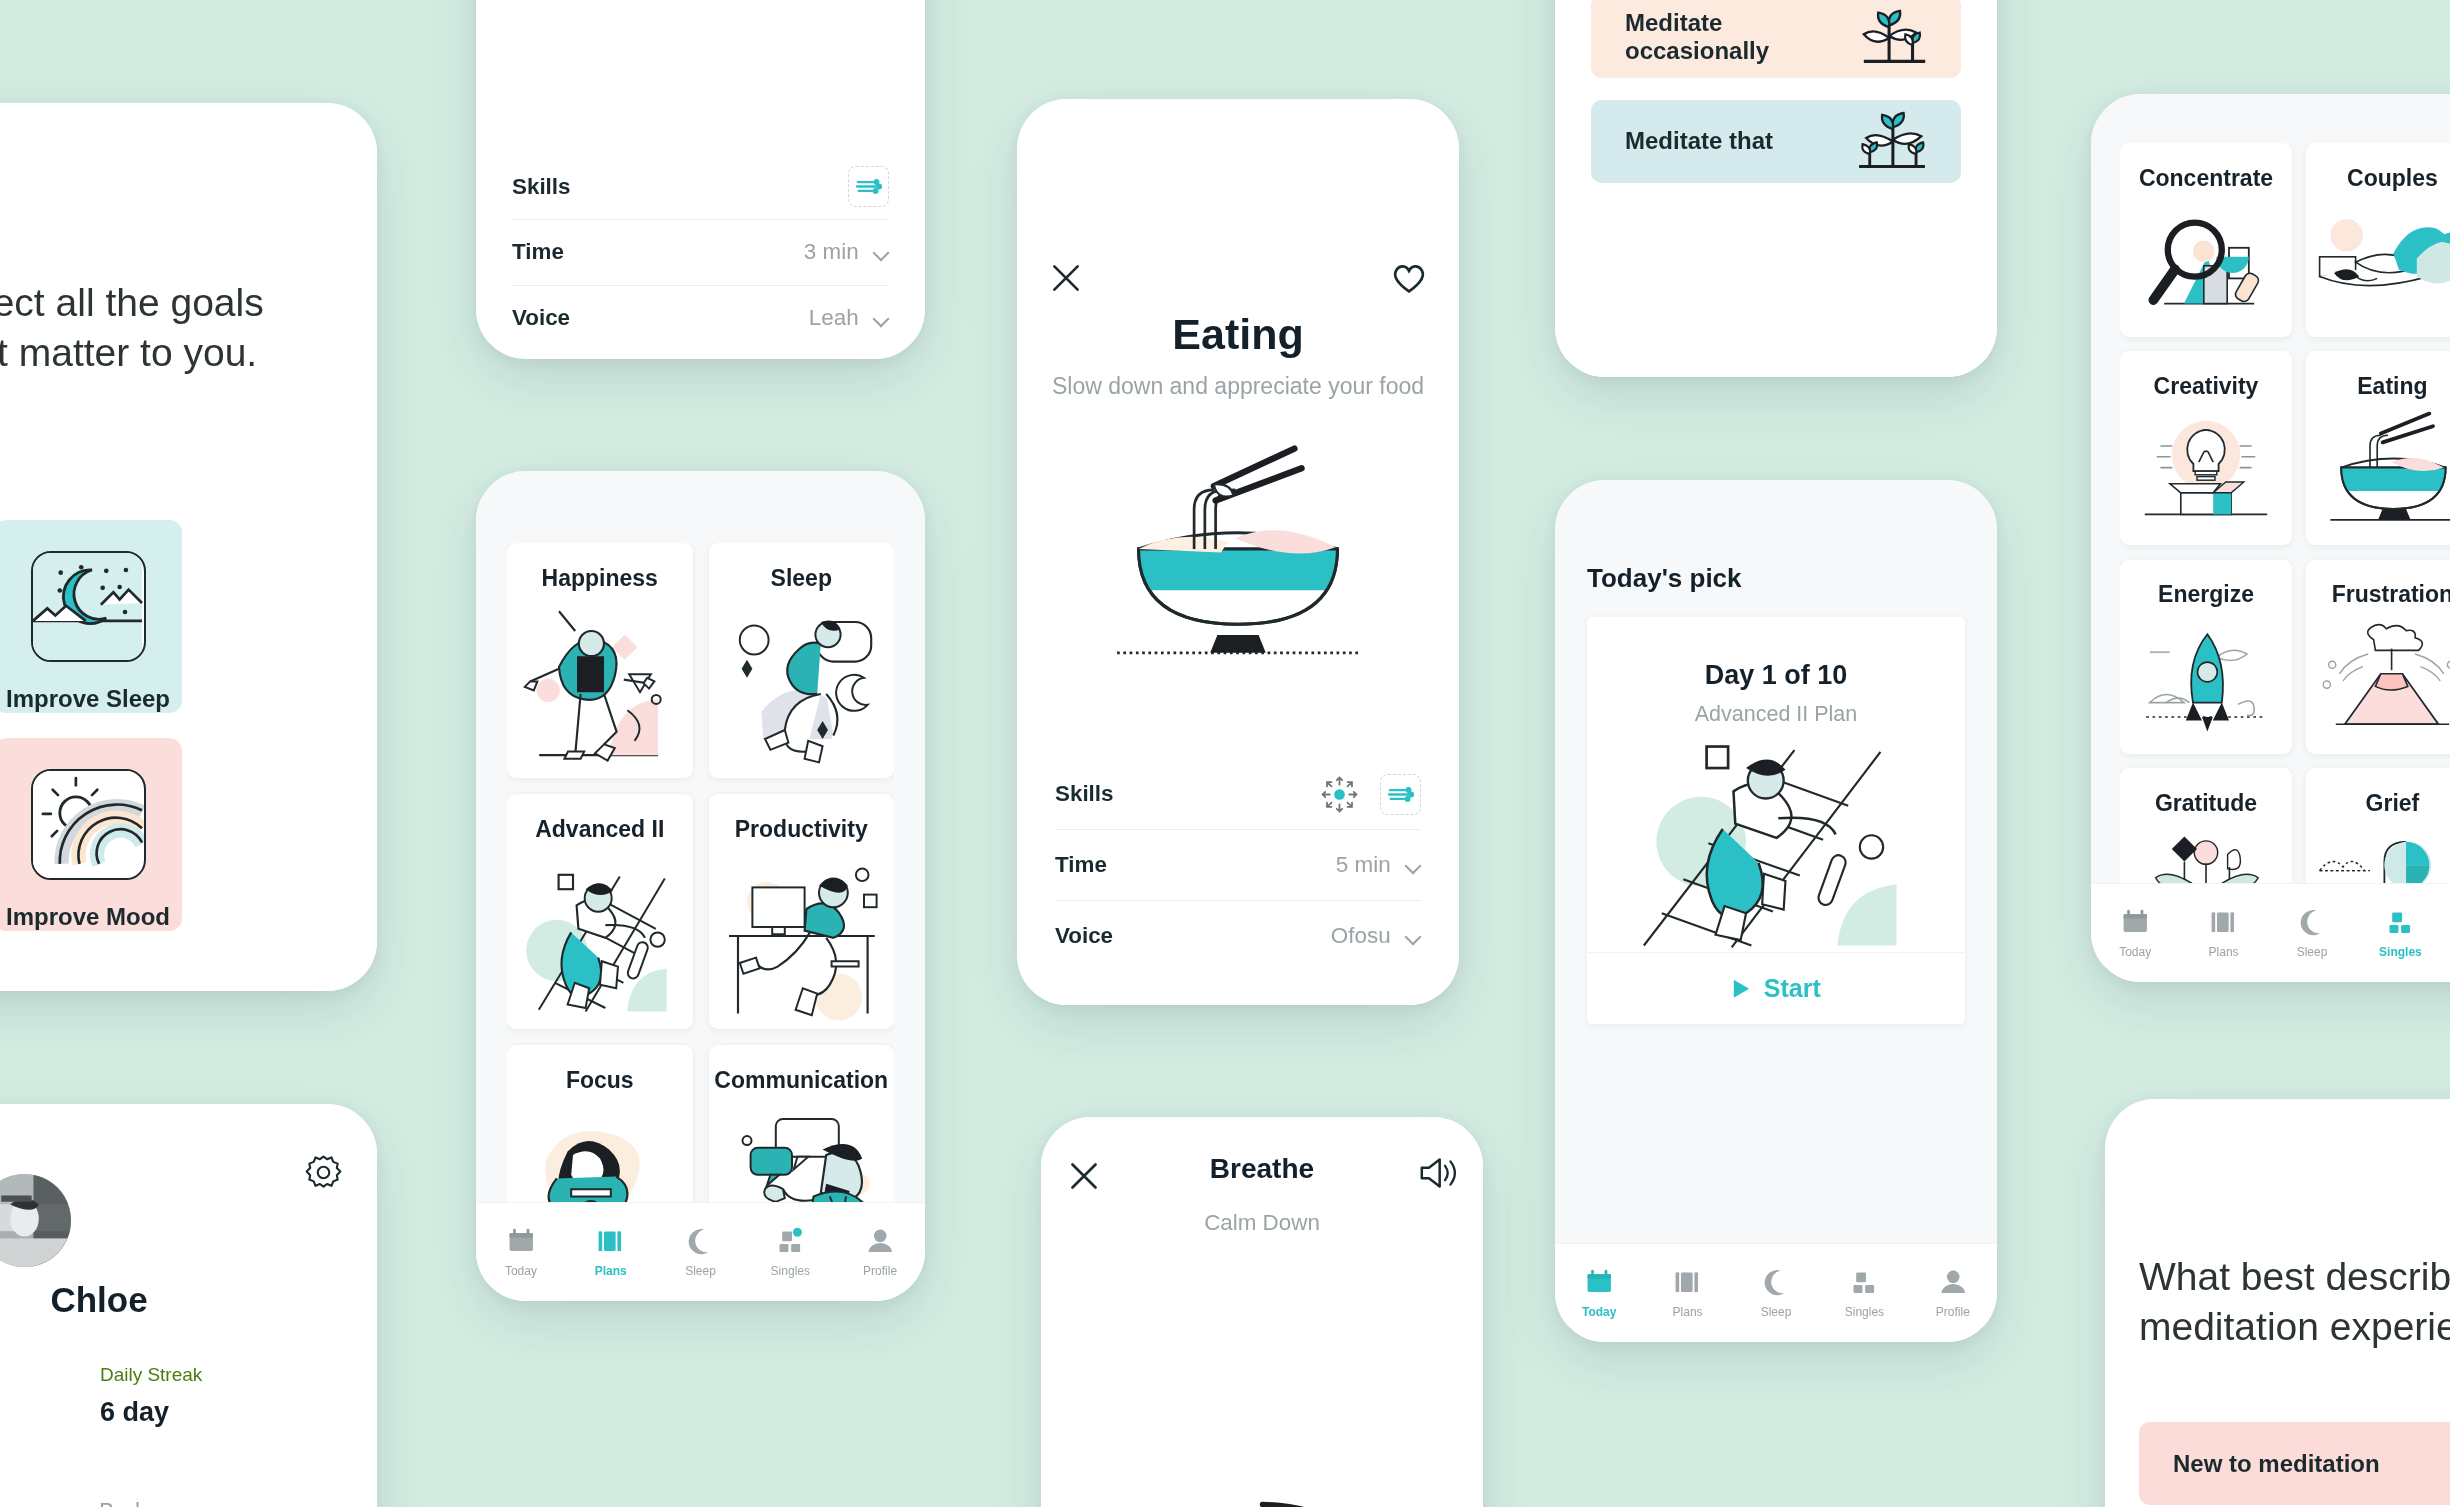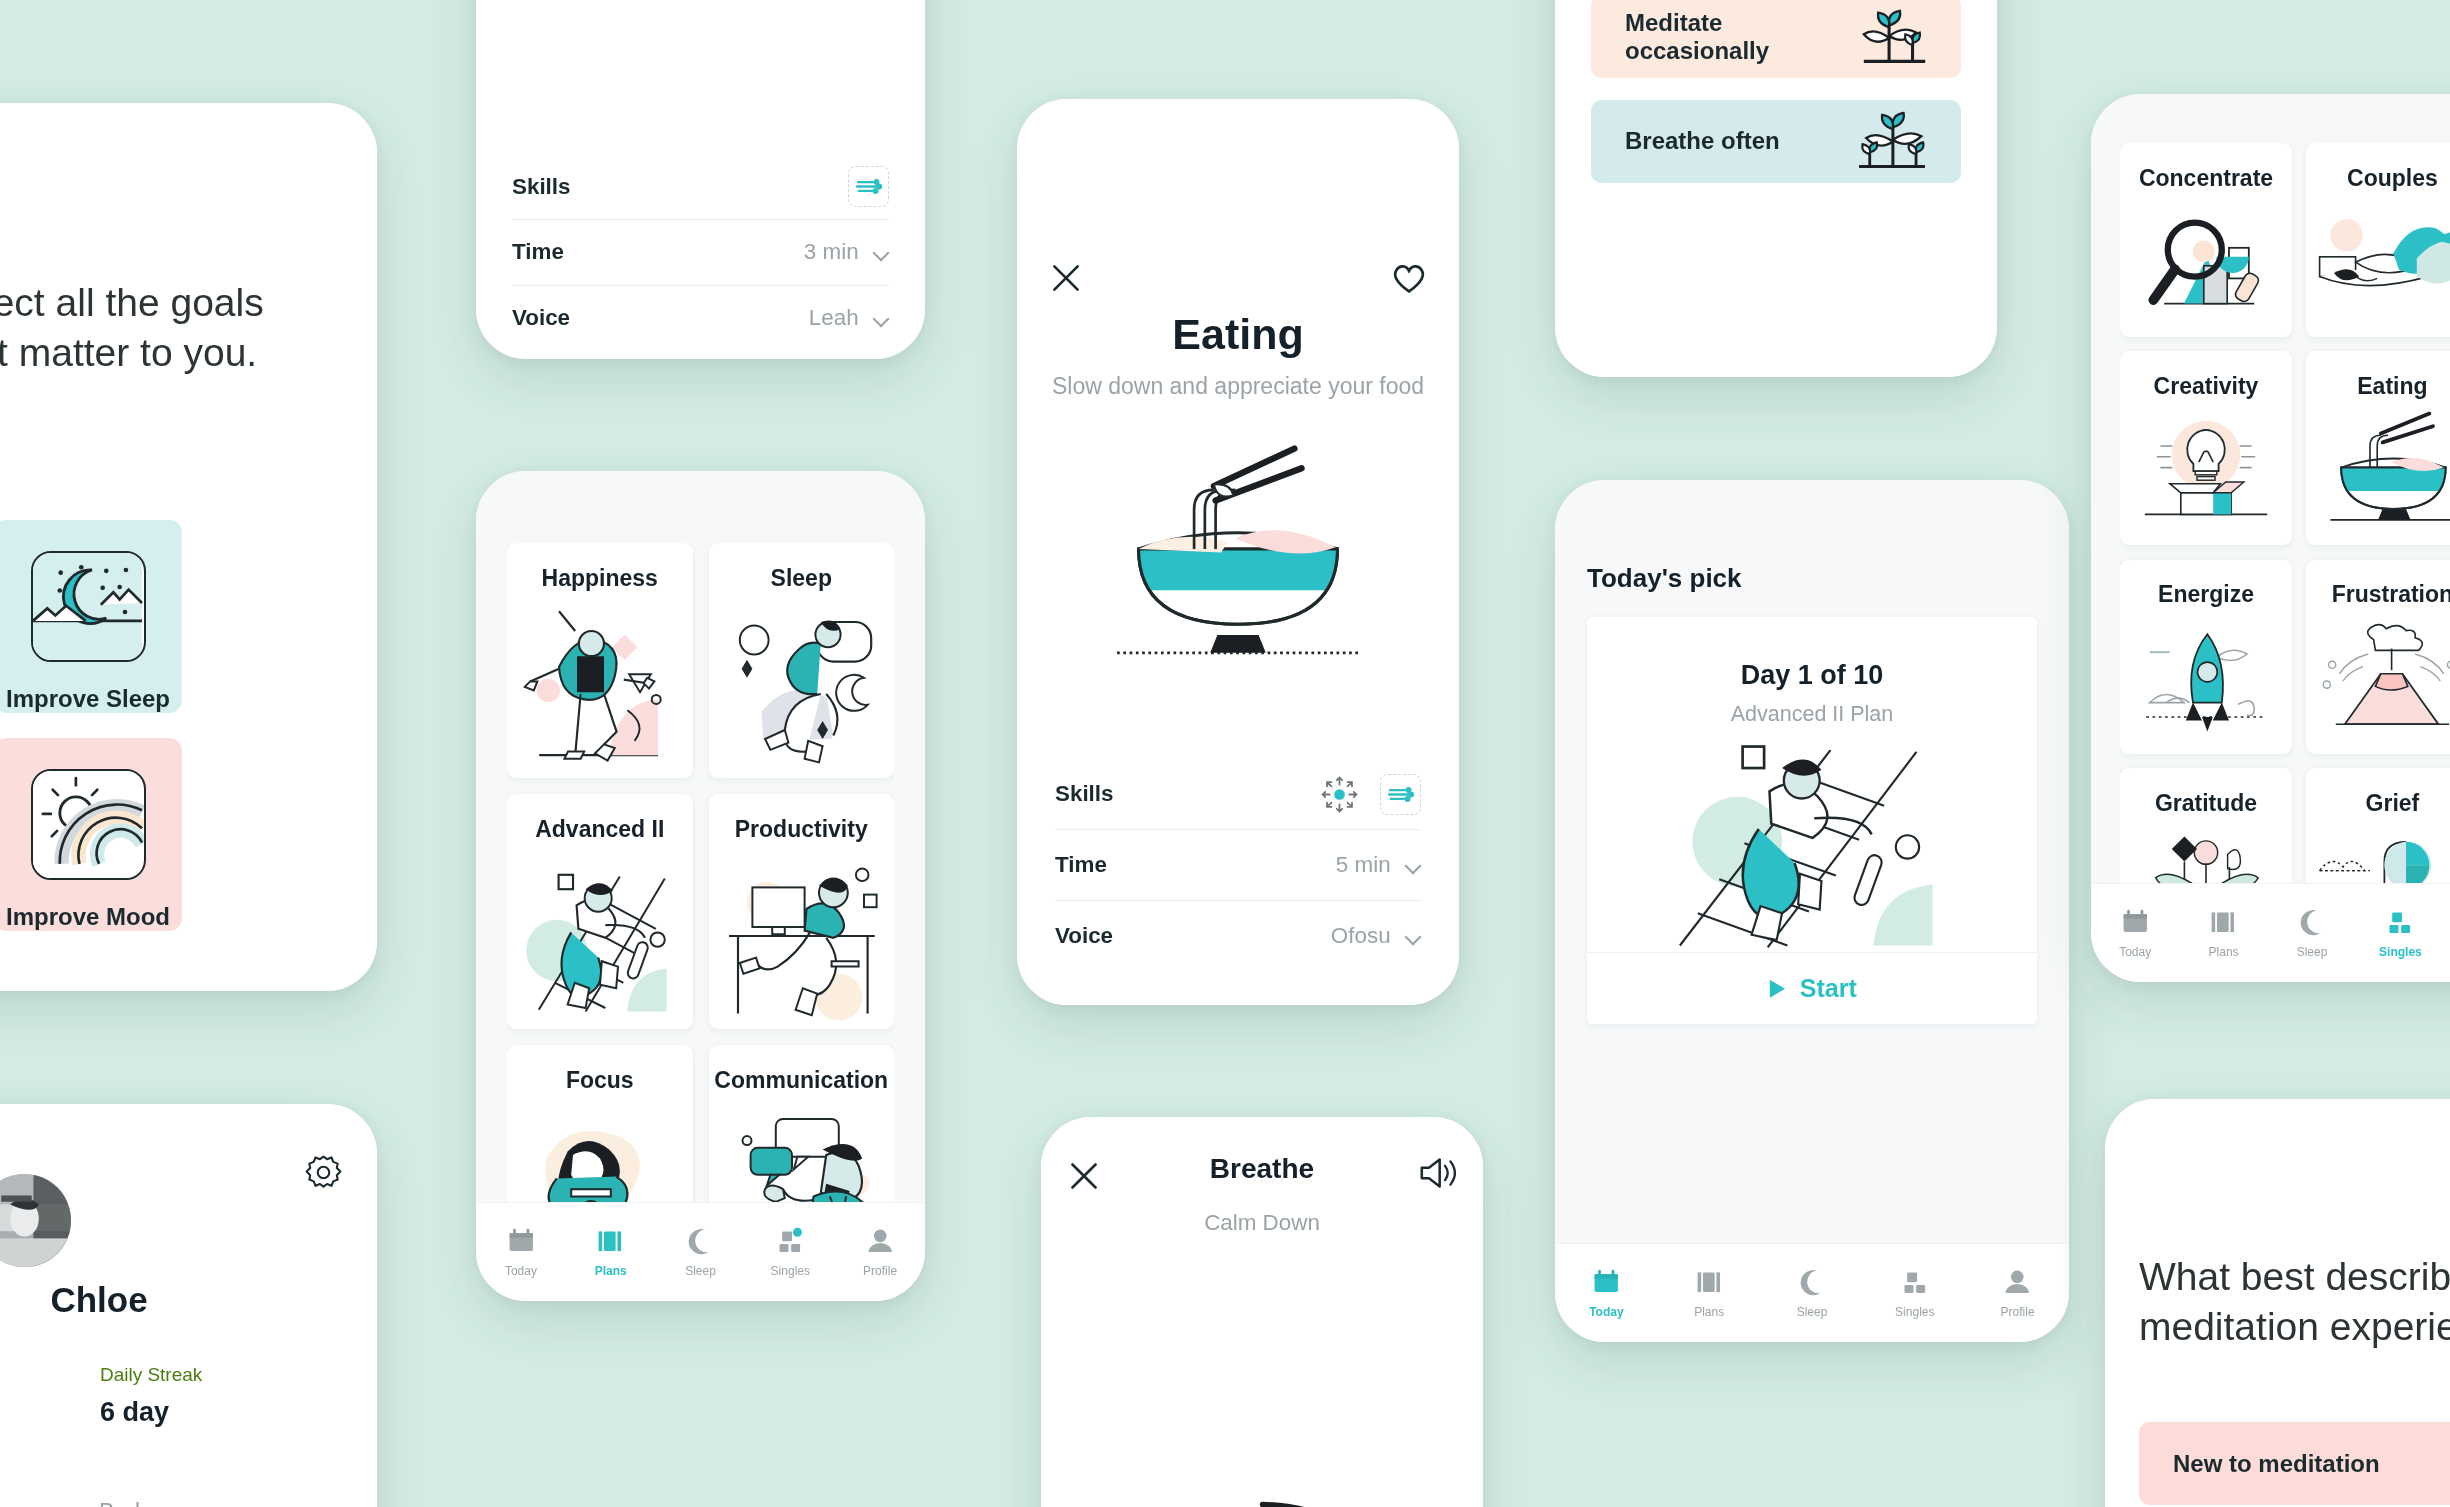--- a/index.html
+++ b/index.html
@@ -517,21 +517,21 @@
             <path d="M30 20 q2 -14 -12 -16 q-2 12 12 16Z" fill="#2bc0c6" stroke="#1b1f23" stroke-width="2.6"></path>
             <path d="M30 30 q16 -12 30 -4 q-14 14 -30 4Z" fill="#fff" stroke="#1b1f23" stroke-width="2.6"></path>
             <path d="M30 32 q-16 -12 -28 -4 q12 14 28 4Z" fill="#fff" stroke="#1b1f23" stroke-width="2.6"></path>
             <path d="M56 58 V38" stroke="#1b1f23" stroke-width="3.4"></path>
             <path d="M56 38 q-2 -10 8 -12 q2 9 -8 12Z" fill="#2bc0c6" stroke="#1b1f23" stroke-width="2.4"></path>
             <path d="M56 40 q2 -10 -8 -12 q-2 9 8 12Z" fill="#fff" stroke="#1b1f23" stroke-width="2.4"></path>
           </svg>
         </span>
       </div>
       <div class="pill" style="height:83px; background:#d5eaec; margin-top:21.5px;">
-        <span class="pt">Breathe often</span>
+        <span class="pt">Meditate that</span>
         <span style="width:70px;height:57px;">
           <svg width="70" height="57" viewBox="0 0 78 64">
             <path d="M2 60 H76" stroke="#1b1f23" stroke-width="3.4"></path>
             <path d="M40 60 V16" stroke="#1b1f23" stroke-width="3.4"></path>
             <path d="M40 16 q-2 -14 12 -16 q2 12 -12 16Z" fill="#2bc0c6" stroke="#1b1f23" stroke-width="2.6"></path>
             <path d="M40 18 q2 -14 -12 -16 q-2 12 12 16Z" fill="#2bc0c6" stroke="#1b1f23" stroke-width="2.6"></path>
             <path d="M40 30 q18 -12 32 -4 q-16 15 -32 4Z" fill="#fff" stroke="#1b1f23" stroke-width="2.6"></path>
             <path d="M40 32 q-18 -12 -30 -4 q14 15 30 4Z" fill="#fff" stroke="#1b1f23" stroke-width="2.6"></path>
             <path d="M14 60 V44" stroke="#1b1f23" stroke-width="3.2"></path>
             <path d="M14 44 q-2 -9 8 -11 q2 9 -8 11Z" fill="#2bc0c6" stroke="#1b1f23" stroke-width="2.4"></path>
@@ -539,21 +539,21 @@
             <path d="M66 60 V44" stroke="#1b1f23" stroke-width="3.2"></path>
             <path d="M66 44 q-2 -9 8 -11 q2 9 -8 11Z" fill="#2bc0c6" stroke="#1b1f23" stroke-width="2.4"></path>
             <path d="M66 46 q2 -9 -8 -11 q-2 9 8 11Z" fill="#fff" stroke="#1b1f23" stroke-width="2.4"></path>
           </svg>
         </span>
       </div>
     </div>
   </div>
 </div>
 
-<div class="phone" style="left:1555px; top:480px; width:514px; height:862px;">
+<div class="phone" style="left:1555px; top:480px; width:442px; height:862px;">
   <div class="screen grey">
     <div class="sect-title" style="position:absolute; left:32px; top:83px;">Today's pick</div>
 
     <div style="position:absolute; left:32px; right:32px; top:137px; height:407px;
                 background:#fff; border-radius:5.4px; box-shadow:0 1.8px 7.2px rgba(50,70,80,.06);">
       <div style="text-align:center; padding-top:43px;">
         <div style="font-size:27px; font-weight:700; color:#14202a;">Day 1 of 10</div>
         <div style="font-size:21.5px; color:#9aa3a6; margin-top:10.8px;">Advanced II Plan</div>
       </div>
       <div style="position:absolute; left:0; right:0; top:117px; display:flex; justify-content:center;">

